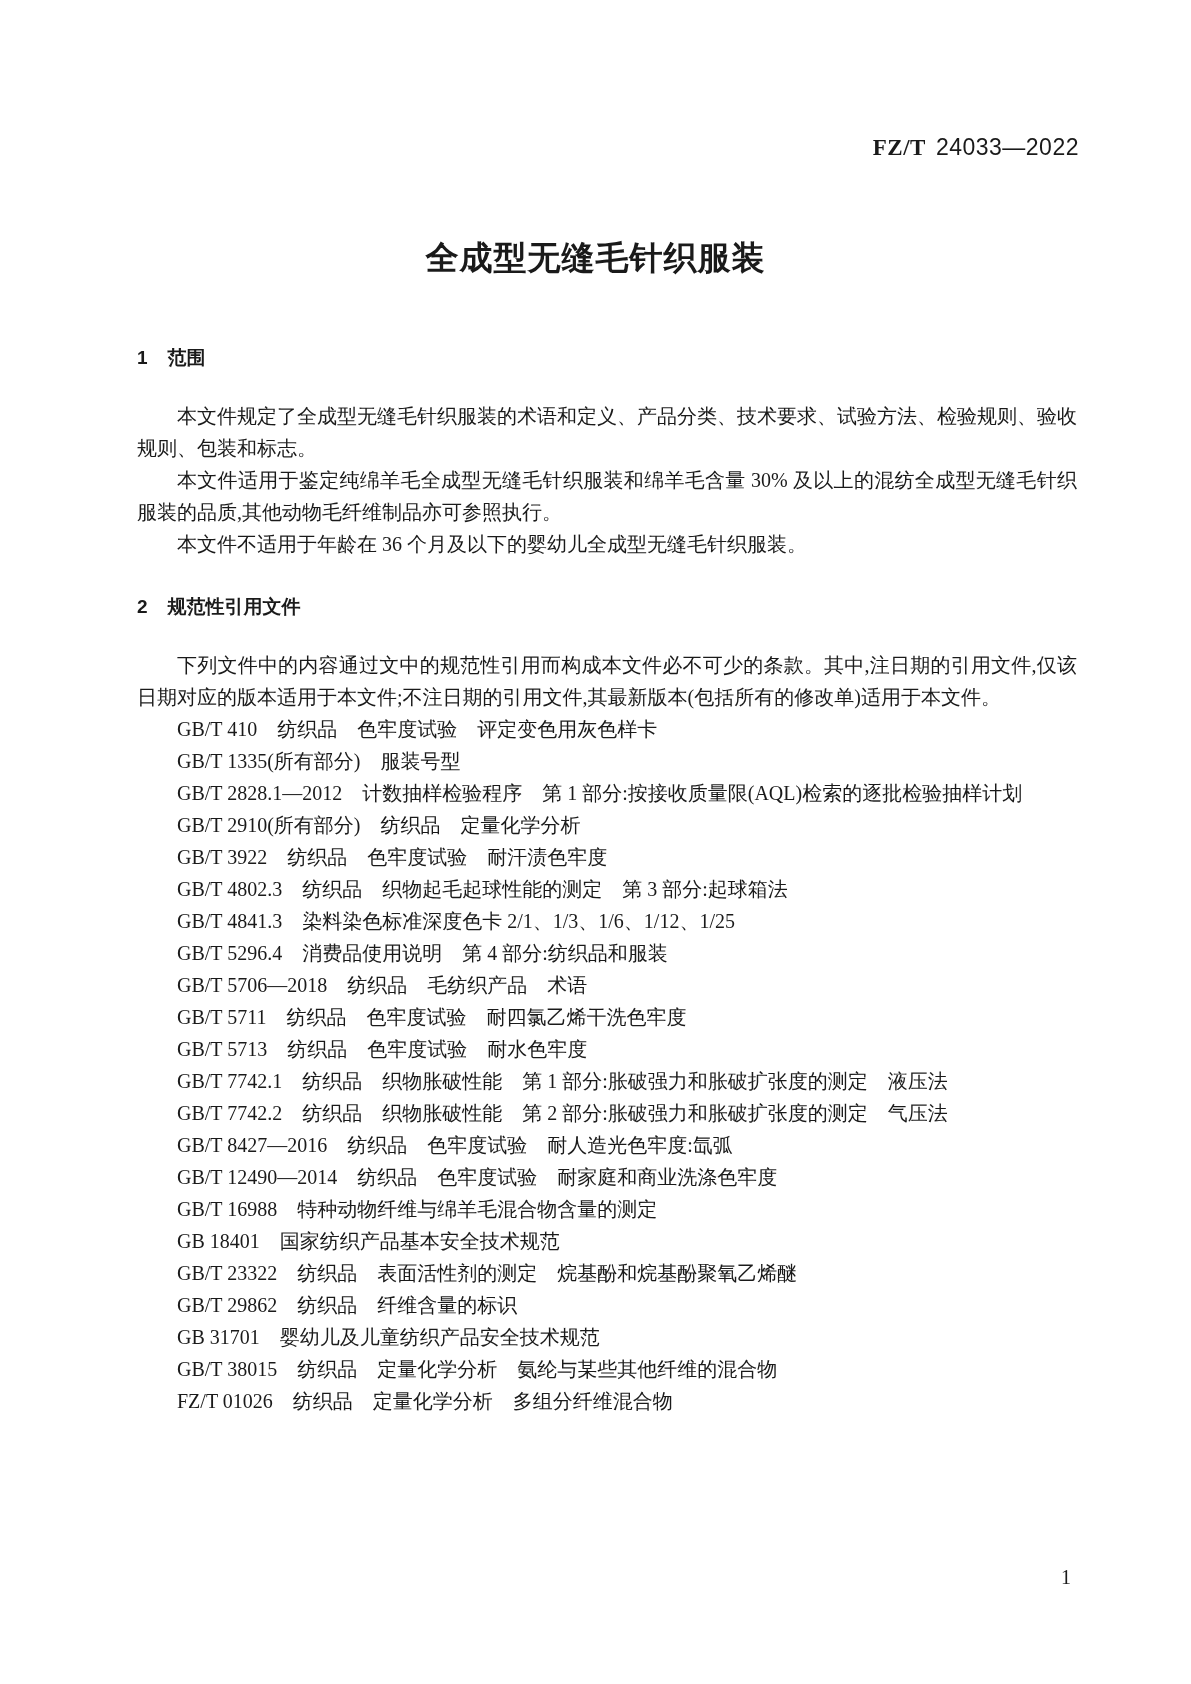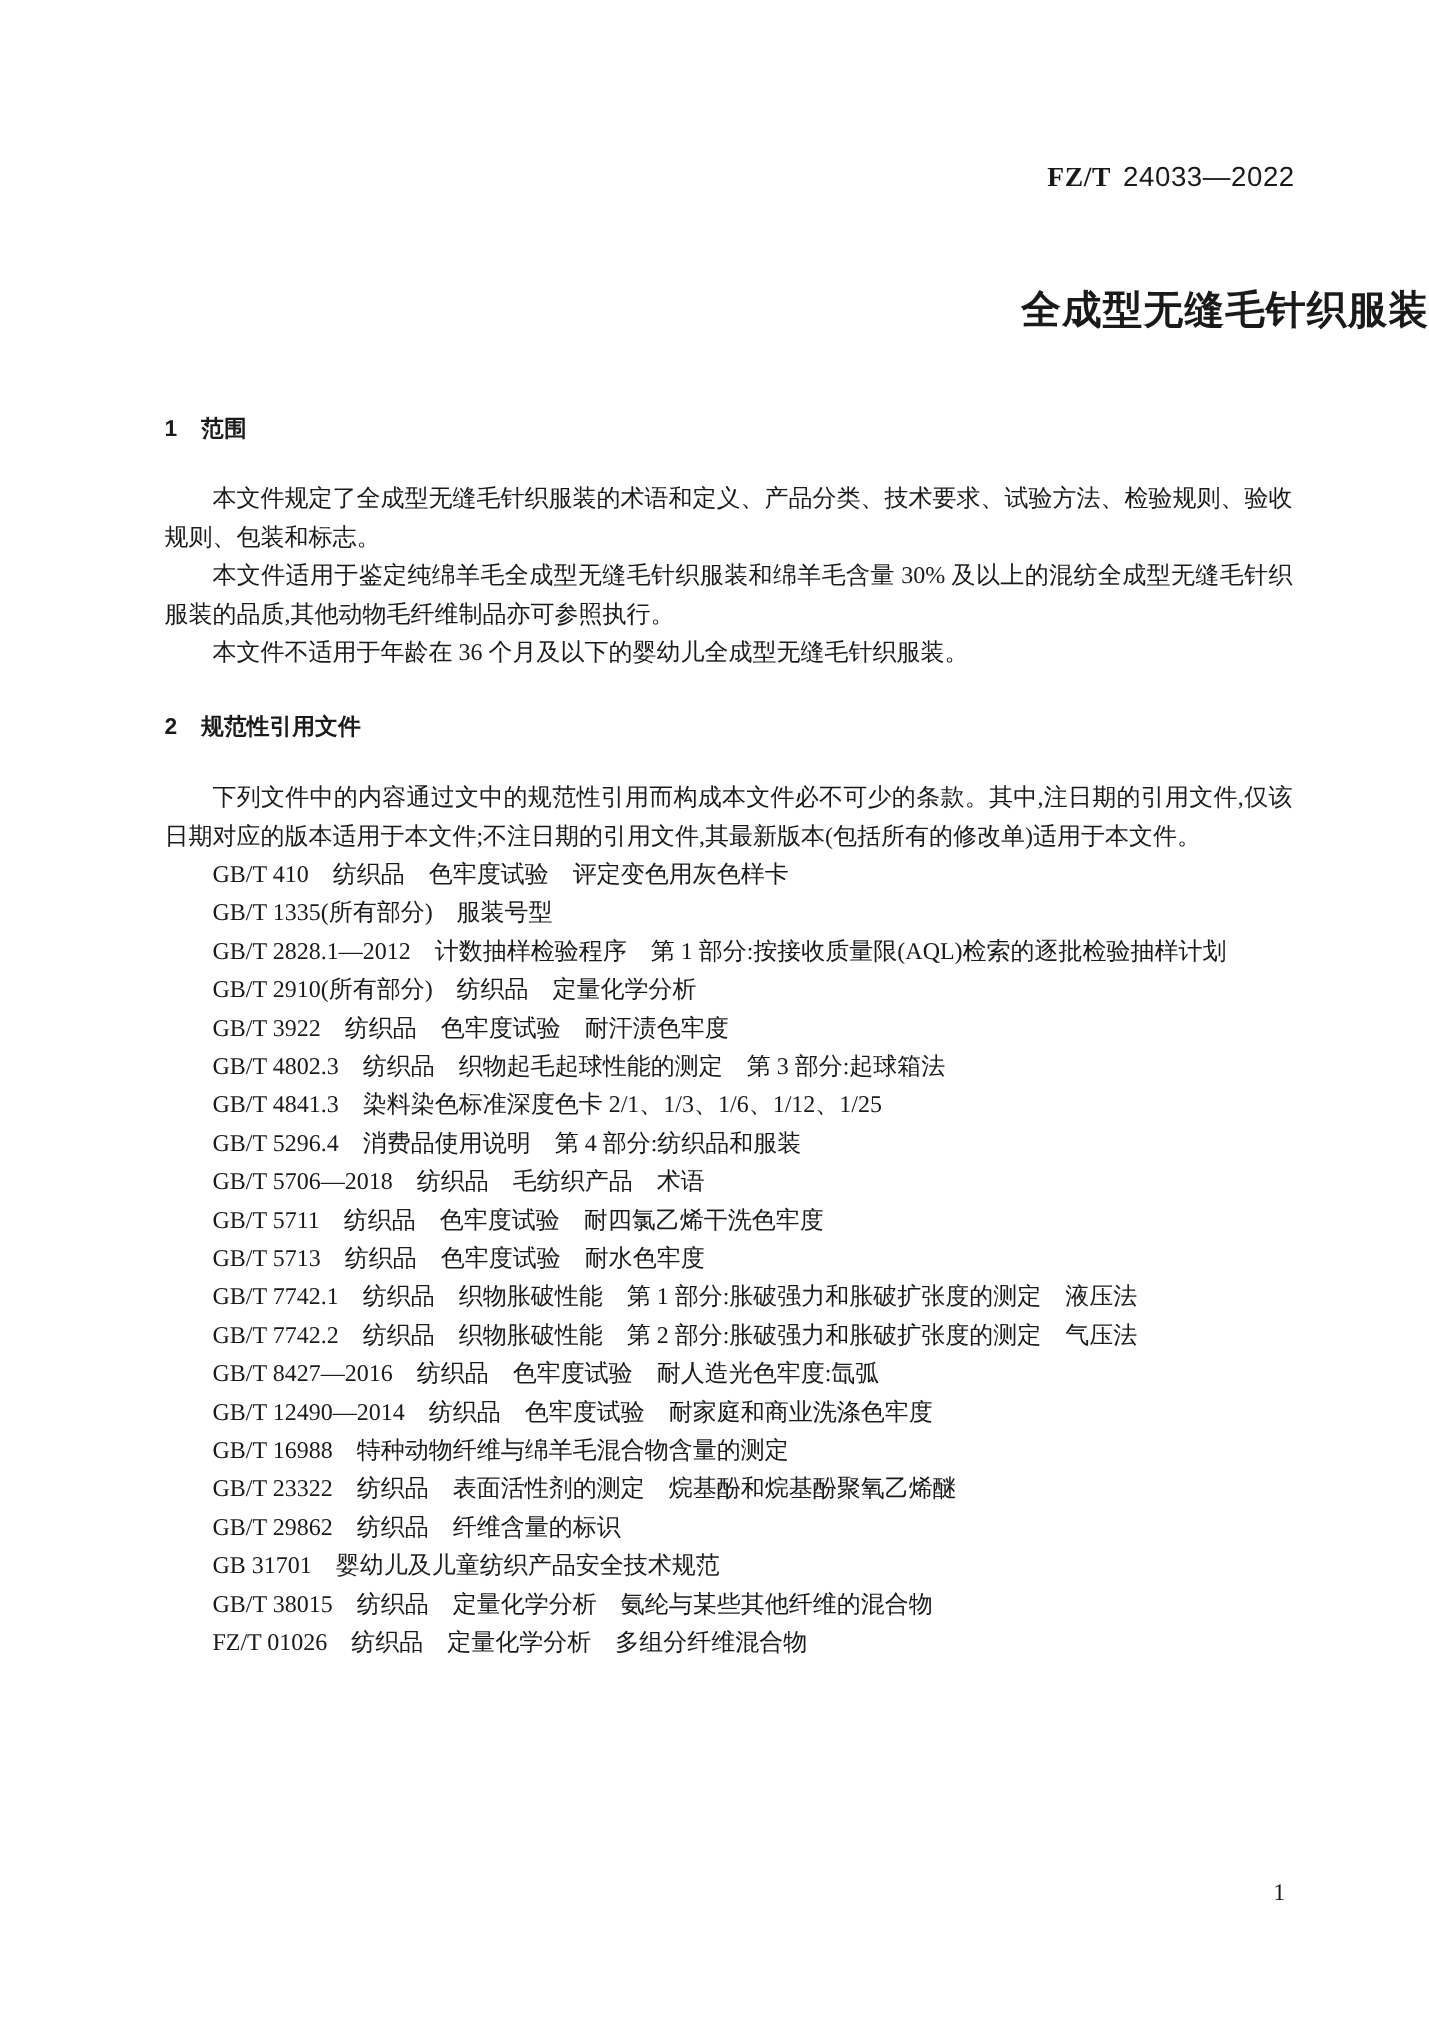--- a/index.html
+++ b/index.html
@@ -28,21 +28,21 @@
   .doc-header .code-number {
     font-family: "Liberation Sans", sans-serif;
     font-weight: 500;
     margin-left: 10px;
   }
   .doc-title {
     position: absolute;
     top: 236px;
     left: 0;
     width: 100%;
-    text-align: right;
+    text-align: center;
     margin: 0;
     font-family: Liberation Serif, serif;
     font-weight: 700;
     font-size: 33px;
     letter-spacing: 1px;
   }
   .body-block {
     position: absolute;
     left: 137px;
     top: 345px;
@@ -115,20 +115,21 @@
         <p class="ref-item">GB/T 4841.3　染料染色标准深度色卡 2/1、1/3、1/6、1/12、1/25</p>
         <p class="ref-item">GB/T 5296.4　消费品使用说明　第 4 部分:纺织品和服装</p>
         <p class="ref-item">GB/T 5706—2018　纺织品　毛纺织产品　术语</p>
         <p class="ref-item">GB/T 5711　纺织品　色牢度试验　耐四氯乙烯干洗色牢度</p>
         <p class="ref-item">GB/T 5713　纺织品　色牢度试验　耐水色牢度</p>
         <p class="ref-item">GB/T 7742.1　纺织品　织物胀破性能　第 1 部分:胀破强力和胀破扩张度的测定　液压法</p>
         <p class="ref-item">GB/T 7742.2　纺织品　织物胀破性能　第 2 部分:胀破强力和胀破扩张度的测定　气压法</p>
         <p class="ref-item">GB/T 8427—2016　纺织品　色牢度试验　耐人造光色牢度:氙弧</p>
         <p class="ref-item">GB/T 12490—2014　纺织品　色牢度试验　耐家庭和商业洗涤色牢度</p>
         <p class="ref-item">GB/T 16988　特种动物纤维与绵羊毛混合物含量的测定</p>
+        <p class="ref-item">GB 18401　国家纺织产品基本安全技术规范</p>
         <p class="ref-item">GB/T 23322　纺织品　表面活性剂的测定　烷基酚和烷基酚聚氧乙烯醚</p>
         <p class="ref-item">GB/T 29862　纺织品　纤维含量的标识</p>
         <p class="ref-item">GB 31701　婴幼儿及儿童纺织产品安全技术规范</p>
         <p class="ref-item">GB/T 38015　纺织品　定量化学分析　氨纶与某些其他纤维的混合物</p>
         <p class="ref-item">FZ/T 01026　纺织品　定量化学分析　多组分纤维混合物</p>
     </div>
 
   </div>
 
   <div class="page-number">1</div>

